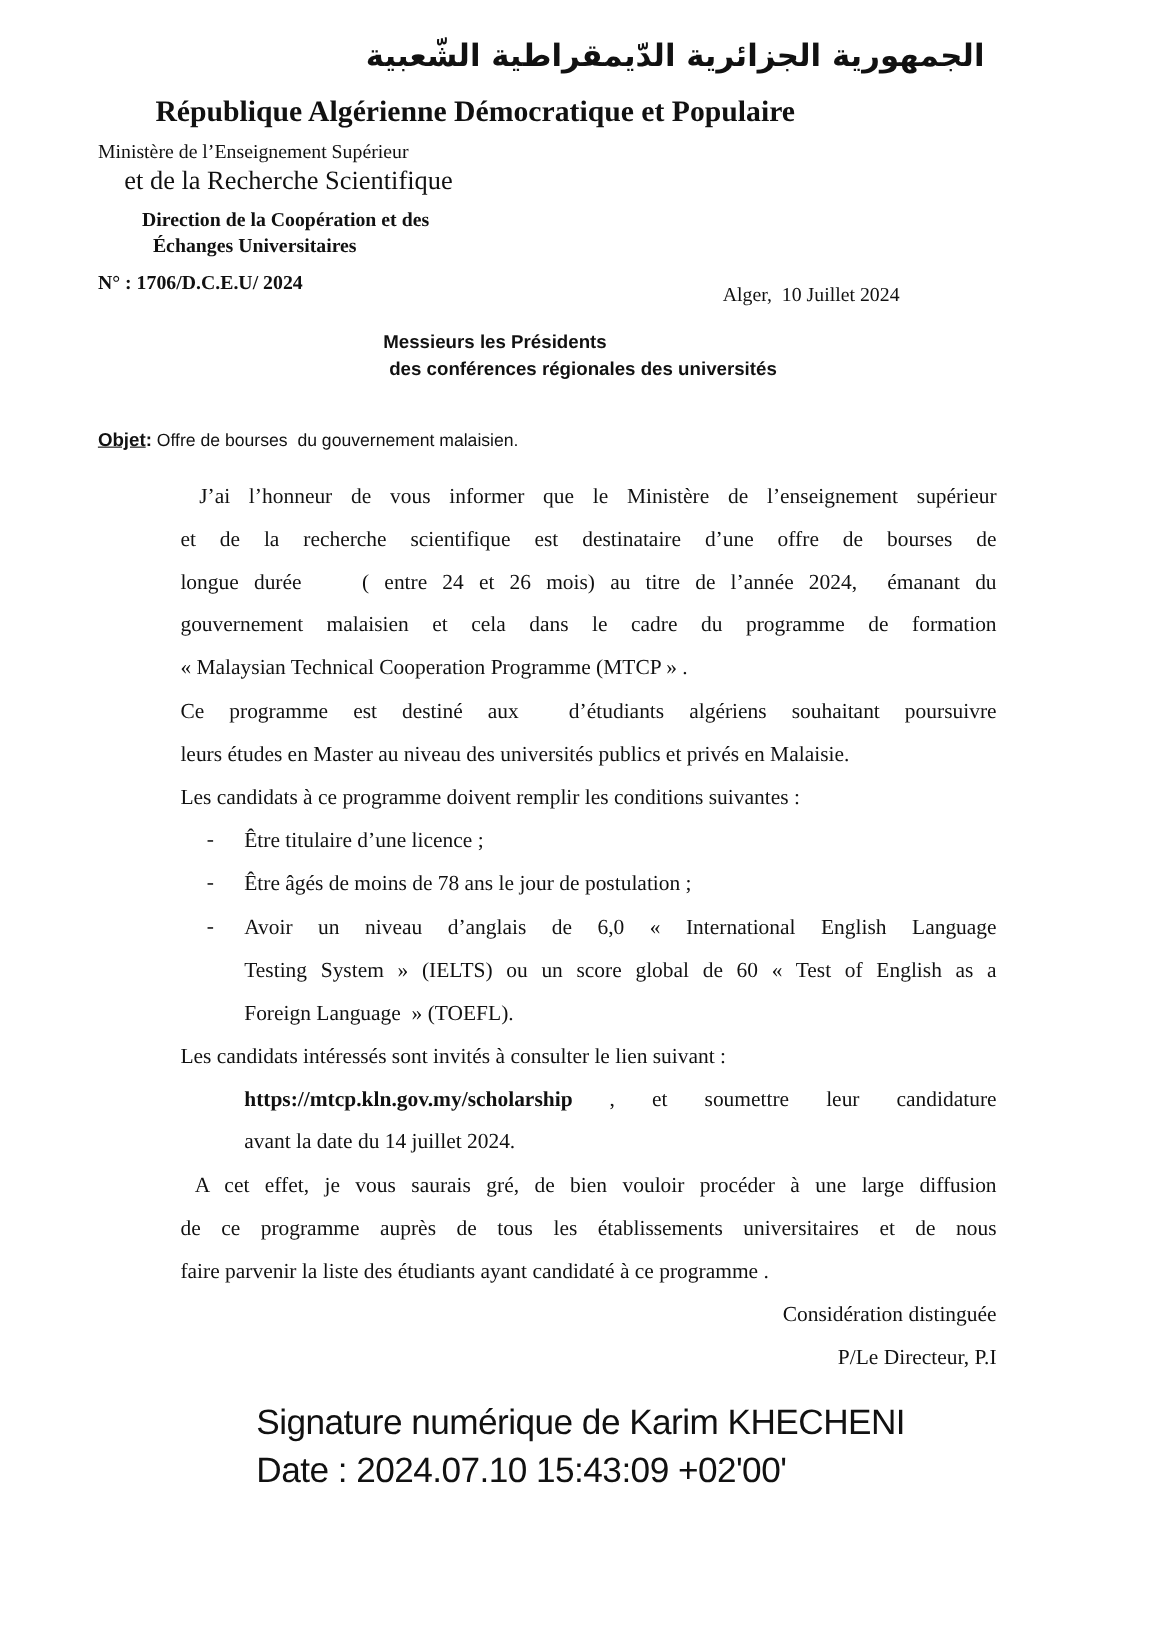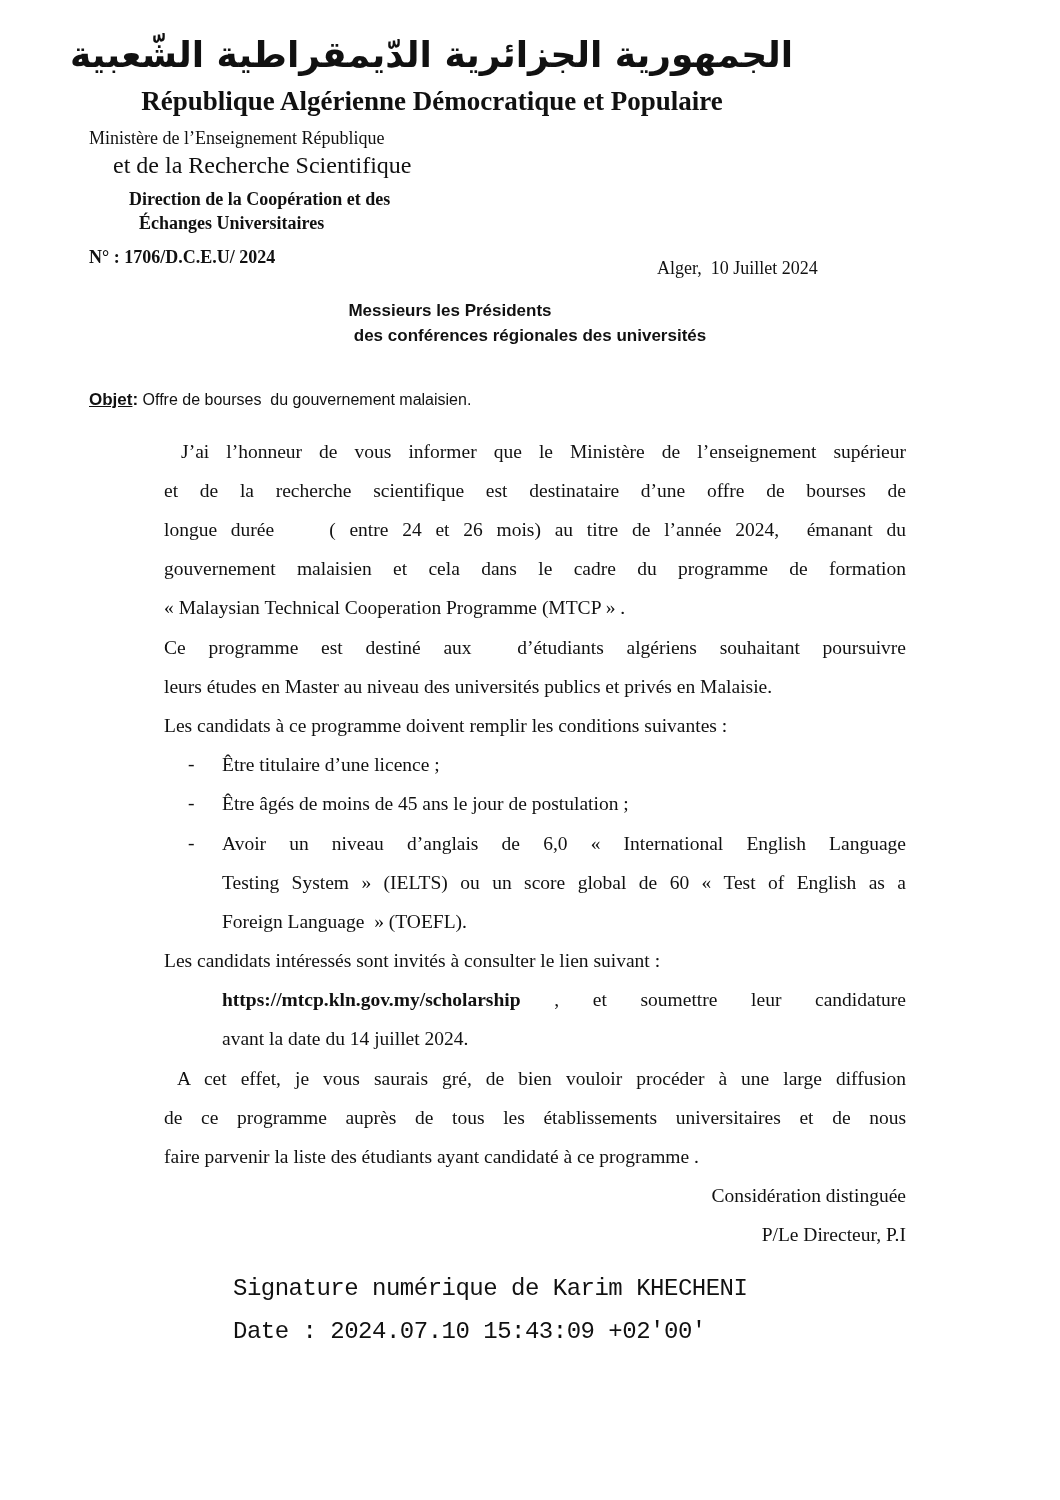--- a/index.html
+++ b/index.html
@@ -14,24 +14,24 @@
       overflow: hidden;
       color: #111111;
     }
     .abs { position: absolute; white-space: nowrap; }
     .serif { font-family: "Liberation Serif", "DejaVu Serif", serif; }
     .sans { font-family: "Liberation Sans", "DejaVu Sans", sans-serif; }
     .body-font { font-family: "Liberation Serif", "DejaVu Serif", serif; }
 
     #arabic-title {
       left: 0; width: 895px; top: 34px;
-      text-align: left;
+      text-align: right;
       font-family: "DejaVu Sans", sans-serif;
       font-weight: bold;
-      font-size: 36px;
+      font-size: 28px;
       direction: rtl;
       padding-left: 70px;
       box-sizing: border-box;
     }
     #republic-title {
       left: 0; width: 864px; top: 86px;
       text-align: center;
       font-weight: bold;
       font-size: 27px;
       padding-left: 0px;
@@ -88,36 +88,36 @@
       position: absolute;
       right: 154px;
       font-size: 19.5px;
       line-height: 24px;
       white-space: nowrap;
       text-align: right;
     }
     .sig-line {
       position: absolute;
       left: 233px;
-      font-family: Liberation Mono, monospace;
-      font-size: 24px;
+      font-family: Liberation Sans, sans-serif;
+      font-size: 32px;
       white-space: nowrap;
       letter-spacing: -0.5px;
       text-align: center;
     }
   </style>
 </head>
 <body>
 
 <div>
 
   <div id="arabic-title" class="abs">الجمهورية الجزائرية الدّيمقراطية الشّعبية</div>
   <div id="republic-title" class="abs serif">République Algérienne Démocratique et Populaire</div>
 
-  <div id="ministry-line1" class="abs serif">Ministère de l’Enseignement République</div>
+  <div id="ministry-line1" class="abs serif">Ministère de l’Enseignement Supérieur</div>
   <div id="ministry-line2" class="abs serif">et de la Recherche Scientifique</div>
   <div id="direction-line1" class="abs serif">Direction de la Coopération et des</div>
   <div id="direction-line2" class="abs serif">Échanges Universitaires</div>
   <div id="ref-number" class="abs serif">N° : 1706/D.C.E.U/ 2024</div>
   <div id="place-date" class="abs serif" style="white-space: pre;">Alger,  10 Juillet 2024</div>
 
   <div id="recipient-line1" class="abs sans">Messieurs les Présidents</div>
   <div id="recipient-line2" class="abs sans">des conférences régionales des universités</div>
 
   <div id="subject" class="abs sans" style="white-space: pre;"><span class="label">Objet</span><span class="label-sep" style="font-weight:bold; font-size:17px;">:</span><span> Offre de bourses  du gouvernement malaisien.</span></div>
@@ -132,21 +132,21 @@
   <div class="para-line body-font last" style="top:675px;">leurs études en Master au niveau des universités publics et privés en Malaisie.</div>
   <div class="para-line body-font last" style="top:714px;">Les candidats à ce programme doivent remplir les conditions suivantes :</div>
 
   <div>
     <div>
       <span class="bullet-dash body-font" style="top:753px;">-</span>
       <div class="bullet-line body-font last" style="top:753px;">Être titulaire d’une licence ;</div>
     </div>
     <div>
       <span class="bullet-dash body-font" style="top:792px;">-</span>
-      <div class="bullet-line body-font last" style="top:792px;">Être âgés de moins de 45 ans le jour de postulation ;</div>
+      <div class="bullet-line body-font last" style="top:792px;">Être âgés de moins de 78 ans le jour de postulation ;</div>
     </div>
     <div>
       <span class="bullet-dash body-font" style="top:832px;">-</span>
       <div class="bullet-line body-font" style="top:832px;">Avoir un niveau d’anglais de 6,0 « International English Language</div>
       <div class="bullet-line body-font" style="top:871px;">Testing System » (IELTS) ou un score global de 60 « Test of English as a</div>
       <div class="bullet-line body-font last" style="top:910px; white-space:pre;">Foreign Language  » (TOEFL).</div>
     </div>
   </div>
 
   <div class="para-line body-font last" style="top:949px;">Les candidats intéressés sont invités à consulter le lien suivant :</div>

